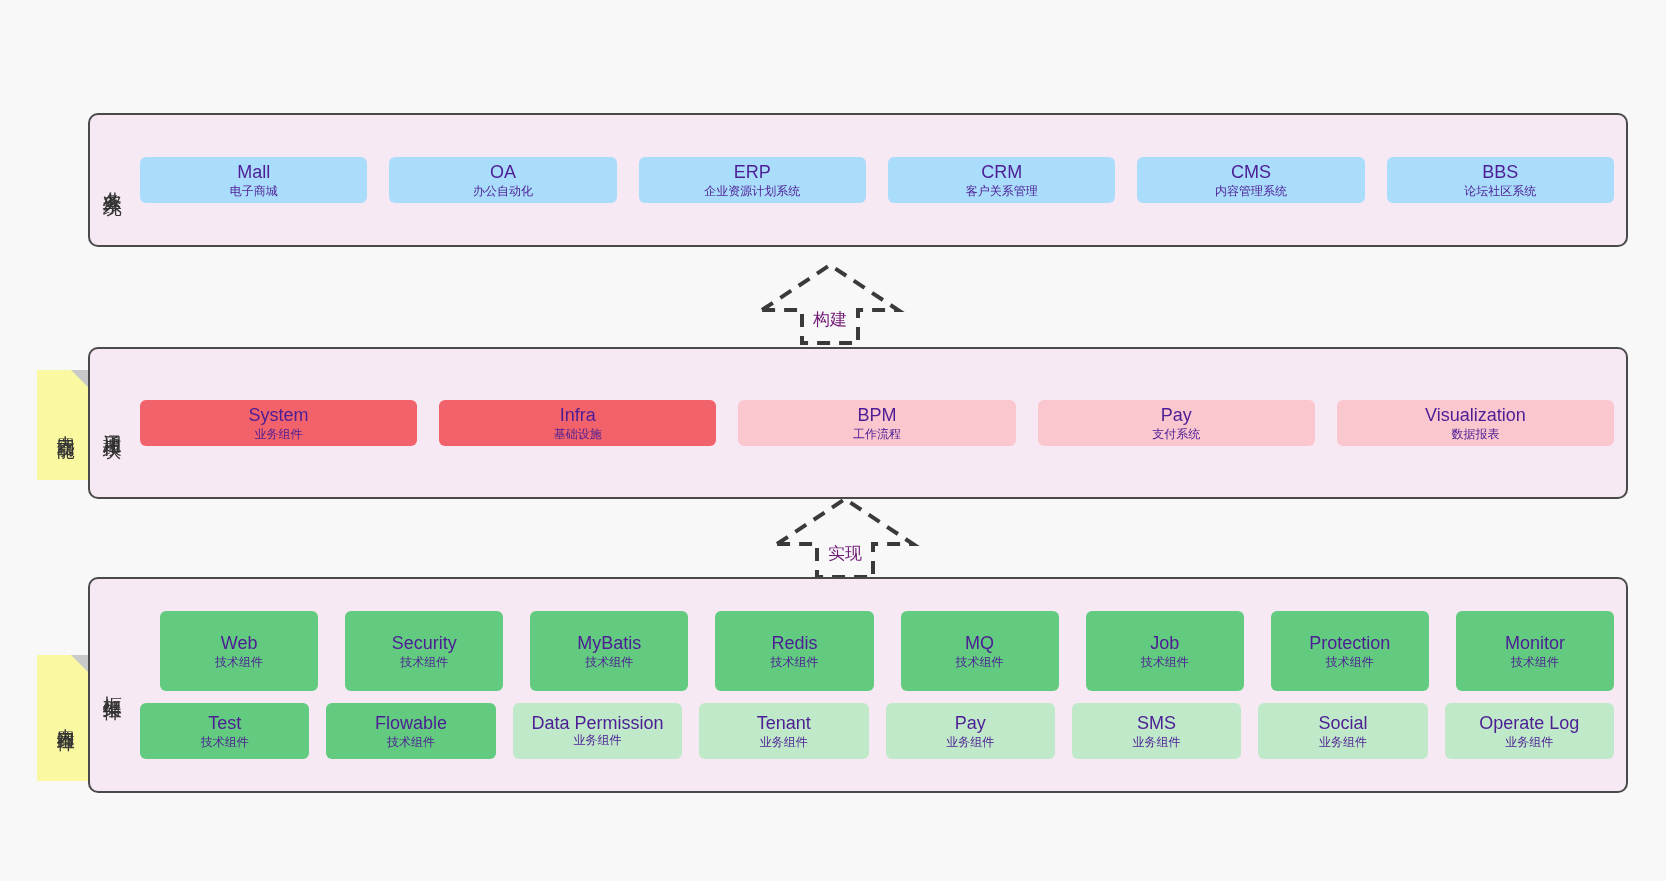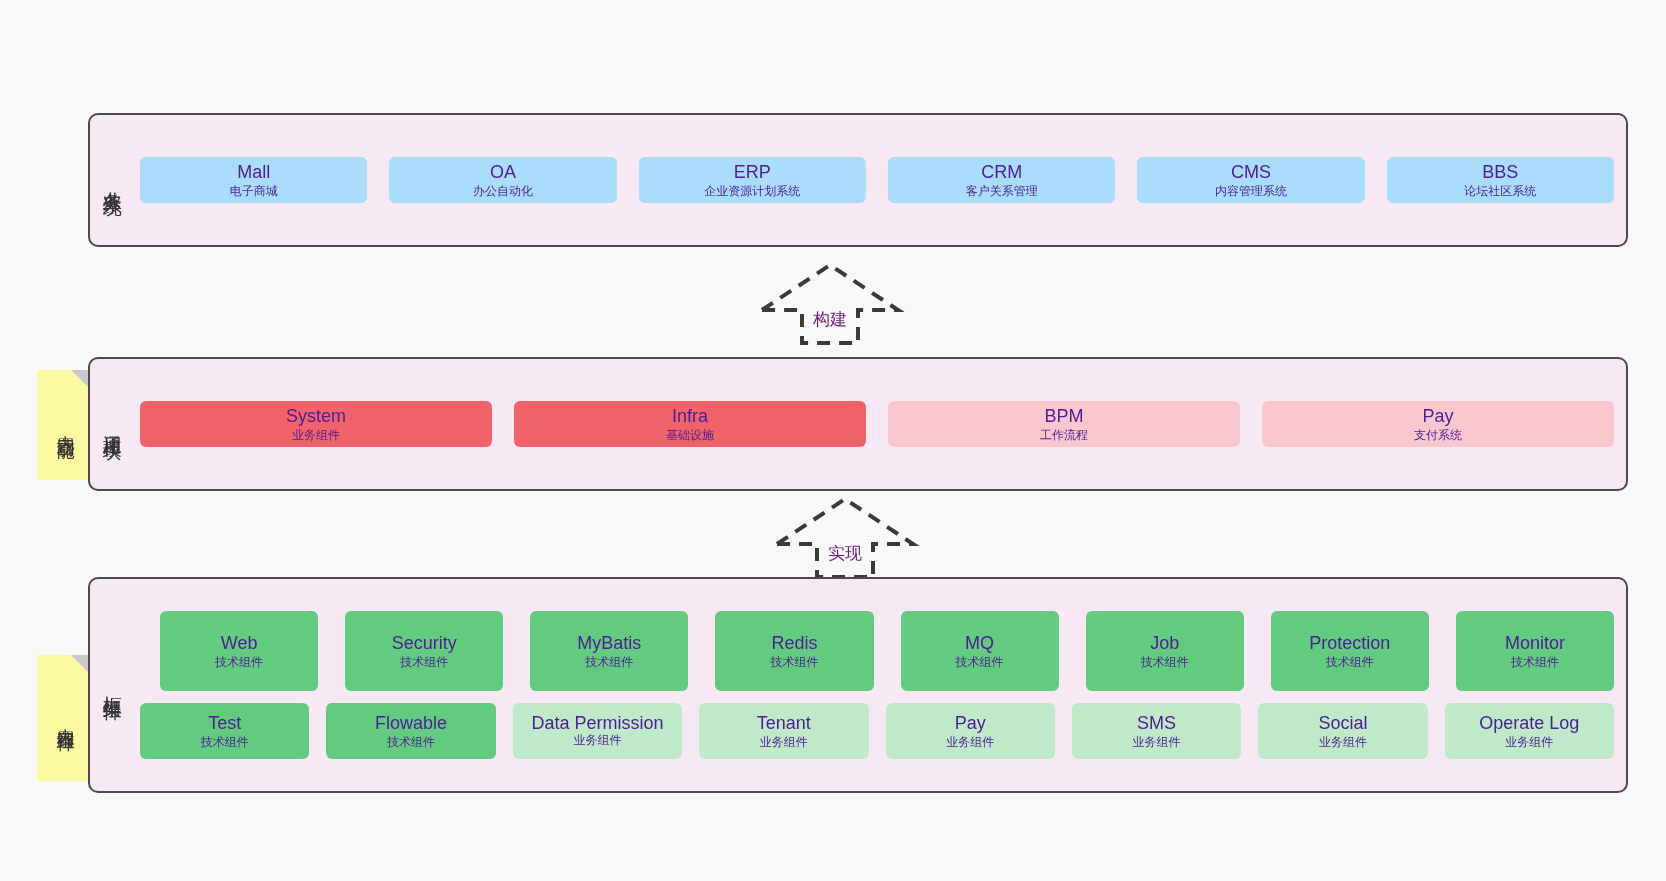--- a/index.html
+++ b/index.html
@@ -177,40 +177,44 @@
       <path d="M 7 52 L 75 7 L 143 52 L 103 52 L 103 85 L 47 85 L 47 52 Z" fill="#f8f8f8" stroke="#3a3a3a" stroke-width="4" stroke-dasharray="13 9" stroke-linejoin="miter"></path>
     </svg>
     <div class="arrow-label" style="top:50px;">构建</div>
   </div>
 
   <div class="note" id="note-builtin-function" style="left:37px; top:370px; width:56px; height:110px;">
     <span class="fold"></span>
     <span>内置功能</span>
   </div>
 
-  <div class="layer" id="layer-common" style="left:88px; top:357px; width:1540px; height:134px;">
+  <div class="layer" id="layer-common" style="left:88px; top:347px; width:1540px; height:152px;">
     <div class="layer-title">通用模块</div>
     <div class="layer-body">
       <div class="row">
         <div class="card c-red">
           <span class="en">System</span>
           <span class="cn">业务组件</span>
         </div>
         <div class="card c-red">
           <span class="en">Infra</span>
           <span class="cn">基础设施</span>
         </div>
         <div class="card c-pink">
           <span class="en">BPM</span>
           <span class="cn">工作流程</span>
         </div>
         <div class="card c-pink">
           <span class="en">Pay</span>
           <span class="cn">支付系统</span>
         </div>
+        <div class="card c-pink">
+          <span class="en">Visualization</span>
+          <span class="cn">数据报表</span>
+        </div>
       </div>
     </div>
   </div>
 
   <div class="arrow" id="arrow-implement" style="left:770px; top:492px; width:150px; height:92px;">
     <svg width="150" height="92" viewBox="0 0 150 92" aria-hidden="true">
       <path d="M 7 52 L 75 7 L 143 52 L 103 52 L 103 85 L 47 85 L 47 52 Z" fill="#f8f8f8" stroke="#3a3a3a" stroke-width="4" stroke-dasharray="13 9" stroke-linejoin="miter"></path>
     </svg>
     <div class="arrow-label" style="top:50px;">实现</div>
   </div>

